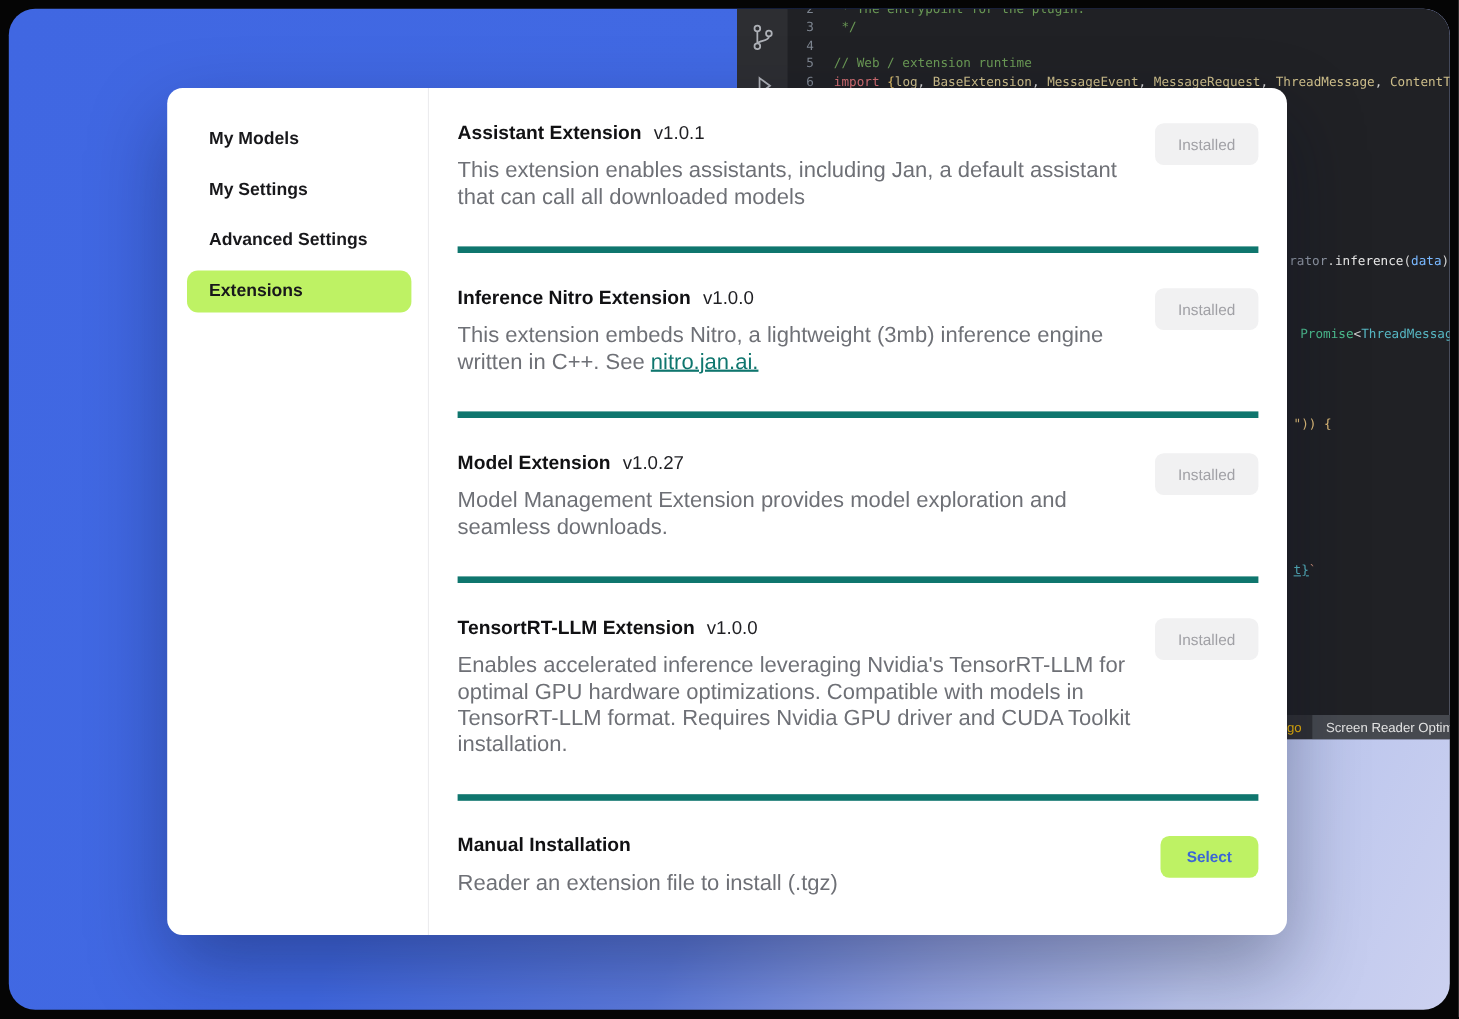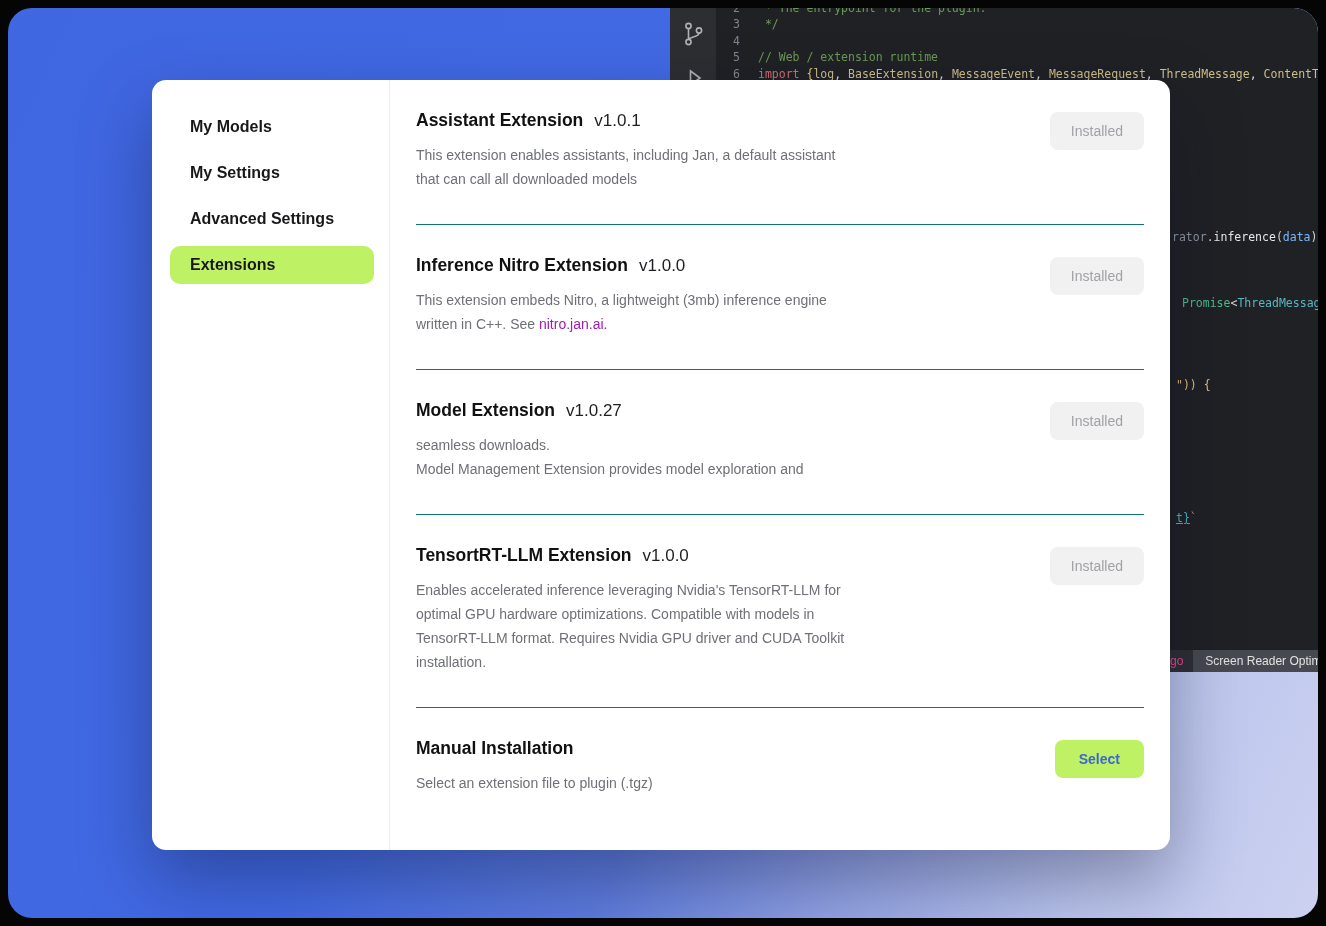--- a/index.html
+++ b/index.html
@@ -33,42 +33,42 @@
   .tok-method  { color:#e8e8e8; }
   .tok-var     { color:#79b8ff; }
   .tok-type-green { color:#4dbd8e; }
   .tok-type-teal  { color:#56b6c2; }
   .tok-link-teal  { color:#56b6c2; text-decoration:underline; }
   .tok-string     { color:#ce9178; }
   .tok-string-gold{ color:#e5c07b; }
   .status-bar { position:absolute; left:0; bottom:0; width:100%; height:22px;
                 background:#2f3034; display:flex; align-items:stretch;
                 font-family:"Liberation Sans", sans-serif; font-size:12px; }
-  .sb-left { margin-left:500px; color:#ec4899; display:flex; align-items:center; }
+  .sb-left { margin-left:500px; color:#eab308; display:flex; align-items:center; }
   .sb-seg  { margin-left:10px; flex:1; background:#46494f; color:#e3e3e3;
              display:flex; align-items:center; padding:0 12px; white-space:nowrap; overflow:hidden; }
 
   
   .modal { position:absolute; left:144px; top:72px; width:1018px; height:770px;
            background:#ffffff; border-radius:14px; z-index:2; display:flex;
            box-shadow:0 30px 70px rgba(10,15,40,.35); overflow:hidden; }
   .sidebar { width:238px; flex:none; border-right:1px solid #ececee; padding:28px 15px 0 18px; }
   .side-item { padding:10px 20px; margin-bottom:8px; border-radius:10px;
                font-size:16px; font-weight:700; color:#18181b; cursor:pointer; white-space:nowrap; }
   .side-item.active { background:#bef264; }
   .content { flex:1; padding:0 26px; overflow:hidden; }
   .ext-row { display:flex; justify-content:space-between; align-items:flex-start;
-             padding:30px 0 33px; border-bottom:1px solid #0f766e; }
+             padding:30px 0 33px; border-bottom:6px solid #0f766e; }
   .ext-row:last-child { border-bottom:none; }
   .ext-title { font-size:17.5px; color:#111113; }
   .ext-name { font-weight:700; }
   .ext-version { font-weight:400; margin-left:11px; color:#1f1f23; font-size:17px; }
   .ext-desc { margin-top:12px; }
-  .desc-line { font-size:14px; line-height:24px; color:#6e7076; white-space:pre; }
-  .desc-link { color:#a21caf; cursor:pointer; }
+  .desc-line { font-size:20px; line-height:24px; color:#6e7076; white-space:pre; }
+  .desc-link { color:#0f766e; cursor:pointer;text-decoration:underline; }
   .btn { border:none; border-radius:8px; font-family:"Liberation Sans", sans-serif;
          font-size:14px; margin-top:2px; cursor:pointer; white-space:nowrap; }
   .btn-installed { background:#f1f1f2; color:#a1a1a6; padding:11px 21px; font-weight:500; }
   .btn-select { background:#bef264; color:#3b66d6; padding:11px 24px; font-weight:700; }
 </style>
 </head>
 <body>
 
 <div class="scene">
 
@@ -134,43 +134,43 @@
               <div class="desc-line"><span>This extension embeds Nitro, a lightweight (3mb) inference engine</span></div>
               <div class="desc-line"><span>written in C++. See </span><a class="desc-link">nitro.jan.ai.</a></div>
             </div>
           </div>
           <button class="btn btn-installed">Installed</button>
         </div>
         <div class="ext-row">
           <div>
             <div class="ext-title"><span class="ext-name">Model Extension</span><span class="ext-version">v1.0.27</span></div>
             <div class="ext-desc">
+              <div class="desc-line"><span>Model Management Extension provides model exploration and</span></div>
               <div class="desc-line"><span>seamless downloads.</span></div>
-              <div class="desc-line"><span>Model Management Extension provides model exploration and</span></div>
             </div>
           </div>
           <button class="btn btn-installed">Installed</button>
         </div>
         <div class="ext-row">
           <div>
             <div class="ext-title"><span class="ext-name">TensortRT-LLM Extension</span><span class="ext-version">v1.0.0</span></div>
             <div class="ext-desc">
               <div class="desc-line"><span>Enables accelerated inference leveraging Nvidia's TensorRT-LLM for</span></div>
               <div class="desc-line"><span>optimal GPU hardware optimizations. Compatible with models in</span></div>
               <div class="desc-line"><span>TensorRT-LLM format. Requires Nvidia GPU driver and CUDA Toolkit</span></div>
               <div class="desc-line"><span>installation.</span></div>
             </div>
           </div>
           <button class="btn btn-installed">Installed</button>
         </div>
         <div class="ext-row">
           <div>
             <div class="ext-title"><span class="ext-name">Manual Installation</span></div>
             <div class="ext-desc">
-              <div class="desc-line"><span>Select an extension file to plugin (.tgz)</span></div>
+              <div class="desc-line"><span>Reader an extension file to install (.tgz)</span></div>
             </div>
           </div>
           <button class="btn btn-select">Select</button>
         </div>
       </main>
   </div>
 
 </div>
 
 </body></html>

